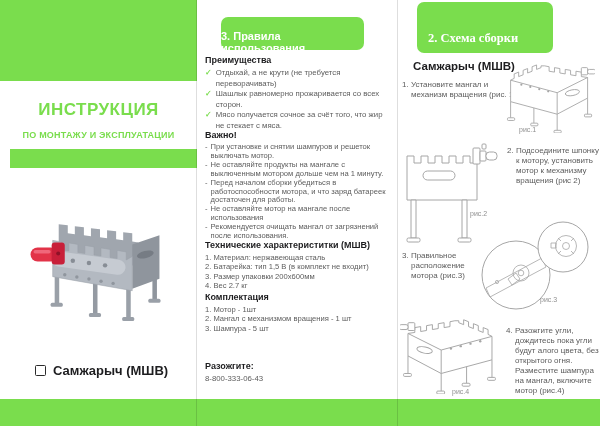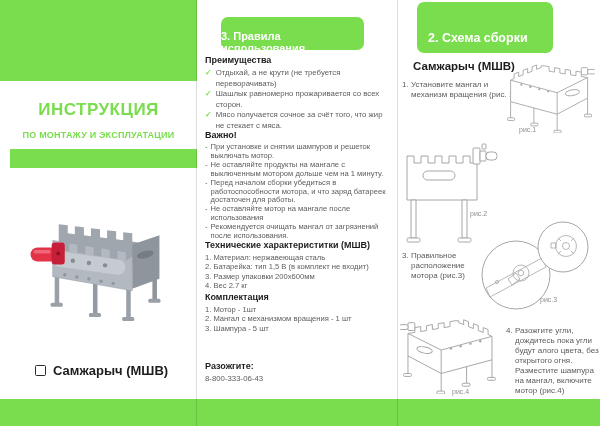--- a/index.html
+++ b/index.html
@@ -20,21 +20,21 @@
   .cover-bar { position:absolute; left:10px; top:149px; width:187px; height:19px; background:var(--accent); }
   .cover-art { position:absolute; left:22px; top:190px; width:152px; height:136px; }
   .checkbox-row { position:absolute; left:35px; top:363px; display:flex; align-items:center; }
   .checkbox { width:11px; height:11px; border:1.6px solid #2b2b2b; border-radius:1.5px; background:#fff; margin-right:7px; flex:0 0 auto; }
   .checkbox-label { font-size:13px; font-weight:bold; color:#1d1d1f; }
 
   
   .pill { position:absolute; background:var(--accent); color:#fff; font-weight:bold; border-radius:7px;
           display:flex; align-items:center; }
   .pill-mid { left:221px; top:17px; width:143px; height:33px; justify-content:center; font-size:11px; padding-top:16px; }
-  .pill-right { left:417px; top:2px; width:136px; height:51px; font-size:12.5px; padding-left:11px; padding-top:21px; }
+  .pill-right { left:417px; top:2px; width:136px; height:51px; font-size:12.5px; padding-left:11px; padding-top:21px;font-family:Liberation Serif, serif; }
 
   
   .sec { position:absolute; left:205px; width:186px; }
   .sec-title { font-size:9px; font-weight:bold; color:#1d1d1f; margin-bottom:3px; }
   .adv-item { display:flex; gap:4px; font-size:7.8px; line-height:10.6px; color:#5c5c5c; }
   .check { color:var(--accent); font-weight:bold; font-size:8px; line-height:10.6px; flex:0 0 auto; }
   .imp-item { display:flex; gap:3px; font-size:7.6px; line-height:8.9px; color:#5c5c5c; }
   .dash { flex:0 0 auto; }
   .num-line { font-size:7.6px; line-height:9.4px; color:#5c5c5c; }
   .plain-line { font-size:7.8px; line-height:10px; color:#5c5c5c; }
@@ -206,20 +206,21 @@
       <rect x="63" y="60" width="5" height="38"></rect>
       <rect x="8" y="98" width="13" height="4" rx="1.5"></rect>
       <rect x="59" y="98" width="13" height="4" rx="1.5"></rect>
       <rect x="74" y="8" width="7" height="16" rx="1"></rect>
       <rect x="81" y="11" width="6" height="10" rx="1"></rect>
       <rect x="87" y="12" width="11" height="8" rx="3.5"></rect>
       <rect x="83" y="4" width="4" height="5" rx="1"></rect>
     </g>
   </svg>
   <span class="fig-label" style="left:470px;top:210px">рис.2</span>
+  <div class="step" style="left:507px;top:146px;width:93px">2. Подсоедините шпонку к мотору, установить мотор к механизму вращения (рис 2)</div>
 
   <div class="step" style="left:402px;top:251px;width:80px">3. Правильное расположение мотора (рис.3)</div>
   <svg class="fig" style="left:466px;top:220px;width:130px;height:92px" viewBox="0 0 130 92">
     <g fill="#fff" stroke="#a6a6a6" stroke-width="1">
       <circle cx="50" cy="55" r="34"></circle>
       <g stroke-width="0.8" fill="none">
         <path d="M20,68 L76,38 M24,77 L80,47 M20,68 L24,77 M76,38 L80,47"></path>
         <circle cx="55" cy="53" r="8"></circle>
           <circle cx="55" cy="53" r="2.8"></circle>
         <path d="M42,59 L50,53 L54,59 L46,65 Z"></path>

